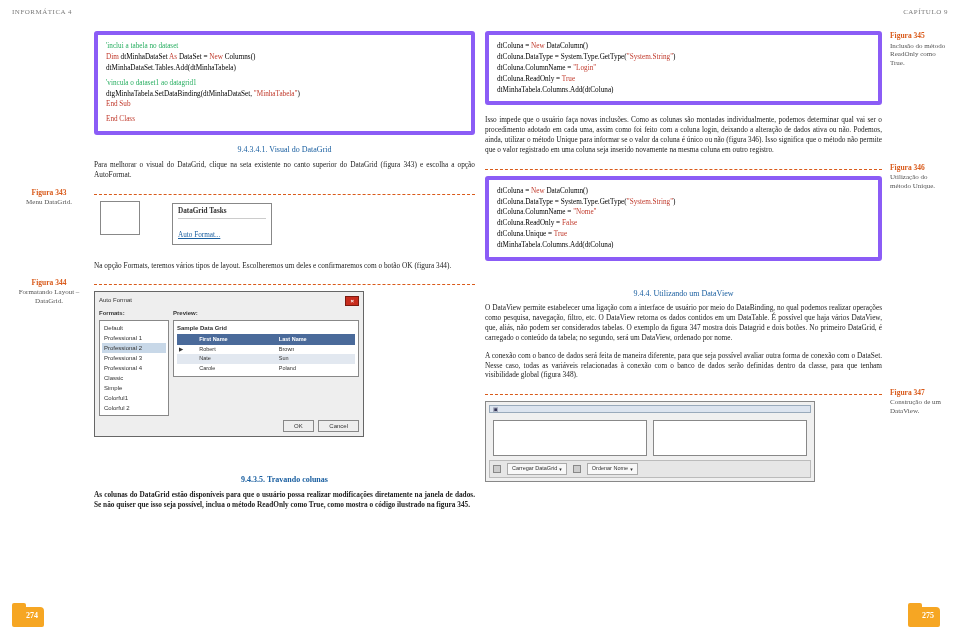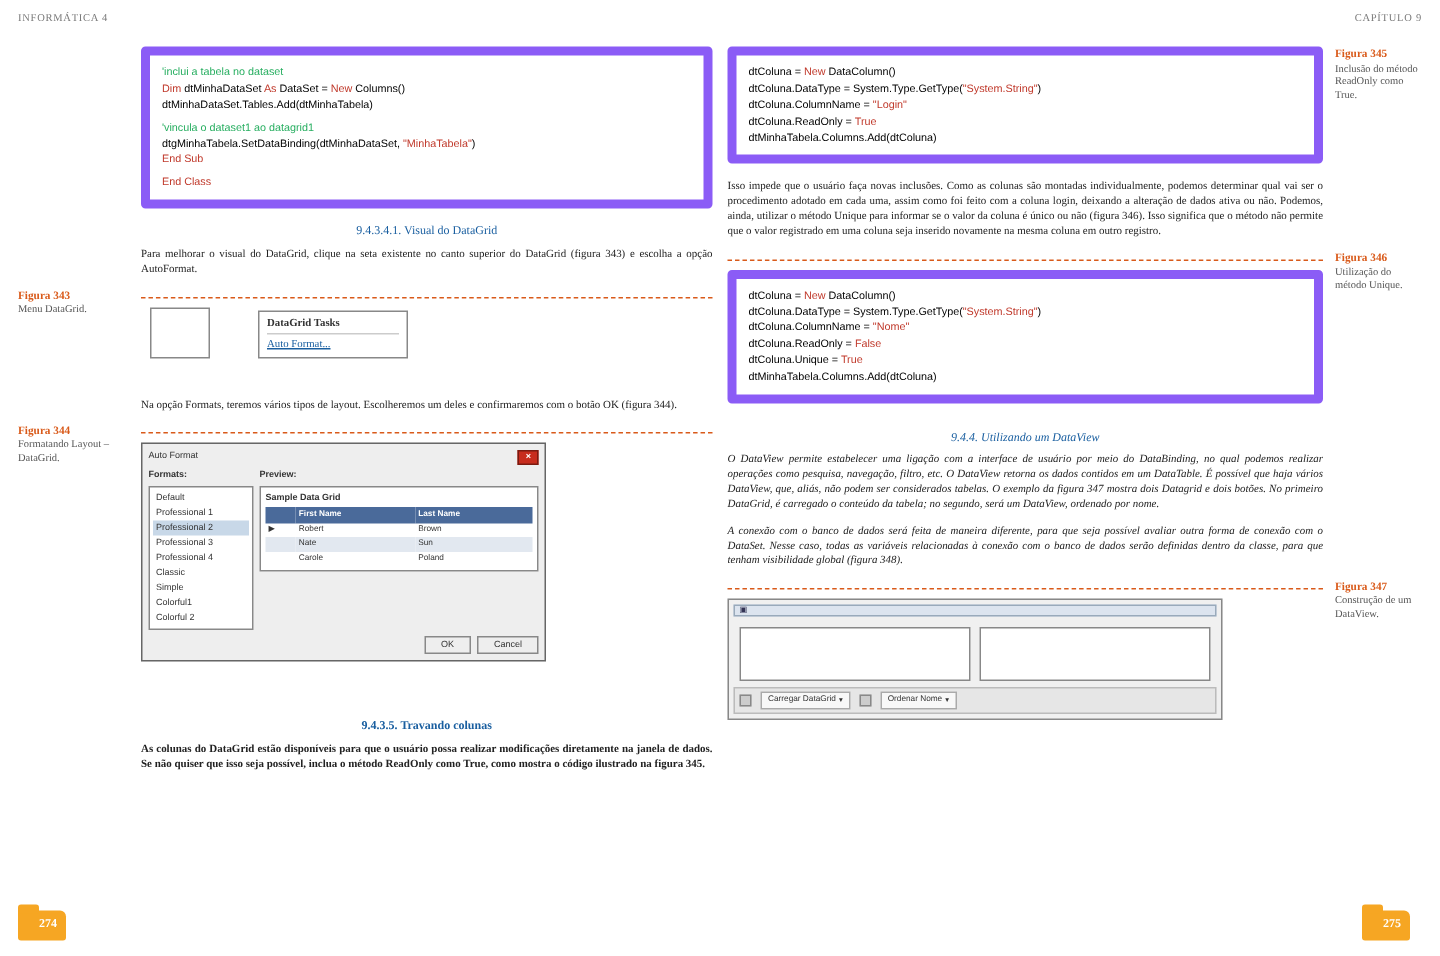--- a/index.html
+++ b/index.html
@@ -2,33 +2,33 @@
 <html><head>
 <meta charset="utf-8">
 <style>
   * { box-sizing: border-box; margin: 0; padding: 0; }
   body { font-family: Georgia, 'Times New Roman', serif; background: #fff; color: #333; width: 960px; height: 637px; overflow: hidden; position: relative; }
   .page { display: flex; padding: 8px 12px 0 12px; gap: 10px; }
   .col { flex: 1; position: relative; font-size: 7.2px; line-height: 1.35; }
   .header-l { color: #7a7a7a; font-size: 7px; letter-spacing: 0.5px; margin-bottom: 14px; text-transform: uppercase; }
   .header-r { text-align: right; color: #7a7a7a; font-size: 7px; letter-spacing: 0.5px; margin-bottom: 14px; text-transform: uppercase; }
   .body-row { display: flex; gap: 4px; }
-  .left-margin { width: 78px; flex-shrink: 0; text-align: left; padding-right: 4px; }
+  .left-margin { width: 78px; flex-shrink: 0; text-align: center; padding-right: 4px; }
   .right-margin { width: 62px; flex-shrink: 0; text-align: left; padding-left: 4px; }
   .content { flex: 1; }
   .fig-label { color: #d95a1a; font-weight: bold; font-size: 7.5px; }
   .fig-caption { color: #555; font-size: 7px; line-height: 1.25; }
-  .code-block { border: 6px solid #8b5cf6; border-radius: 3px; padding: 6px 8px; font-family: Liberation Sans, sans-serif; font-size: 7.2px; line-height: 1.5; margin-bottom: 10px; }
+  .code-block { border: 4px solid #8b5cf6; border-radius: 3px; padding: 6px 8px; font-family: Liberation Serif, serif; font-size: 7.2px; line-height: 1.5; margin-bottom: 10px; }
   .code-red { color: #c0392b; }
   .code-green { color: #27ae60; }
   .code-black { color: #000; }
   .section-title { color: #1a5fa0; font-size: 8px; margin: 8px 0 4px 0; text-align: center; }
   .para { font-size: 7.3px; color: #222; margin-bottom: 8px; text-align: justify; }
   .ss-tasks { background: #fff; border: 1px solid #888; padding: 3px 5px; width: 100px; margin-left: 30px; }
-  .ss-tasks .title { font-weight: bold; padding-bottom: 2px; border-bottom: 1px solid #ccc; margin-bottom: 2px; }
+  .ss-tasks .title { font-weight: bold; padding-bottom: 2px; border-bottom: 1px solid #ccc; margin-bottom: 12px; }
   .ss-tasks .link { color: #1a5fa0; text-decoration: underline; }
   .ss-autofmt { background: #eee; border: 1px solid #666; width: 270px; padding: 4px; font-family: Arial, sans-serif; font-size: 6px; }
   .ss-autofmt .titlebar { display:flex; justify-content: space-between; font-size: 6px; margin-bottom:3px;}
   .ss-autofmt .closebtn { background:#c72c1d; color:#fff; padding:0 4px; border:1px solid #7a1a10; font-weight:bold; }
   .ss-autofmt .layout { display: flex; gap: 4px; }
   .ss-autofmt .formats { width: 70px; background: #fff; border: 1px solid #888; padding: 2px; }
   .ss-autofmt .formats div { padding: 1px 2px; }
   .ss-autofmt .formats .sel { background: #c8d8e8; }
   .ss-autofmt .preview { flex: 1; background: #fff; border: 1px solid #888; padding: 3px; }
   .ss-autofmt .preview-title {font-weight:bold; margin-bottom:2px; text-align:left;}
@@ -207,21 +207,21 @@
           <div><span class="code-black">dtColuna.Unique = </span><span class="code-red">True</span></div>
           <div><span class="code-black">dtMinhaTabela.Columns.Add(dtColuna)</span></div>
         </div>
       </div>
       <div class="right-margin">
         <div class="fig-label">Figura 346</div>
         <div class="fig-caption">Utilização do método Unique.</div>
       </div>
     </div>
 
-    <div class="body-row" style="font-style:italic;">
+    <div class="body-row" style="margin-top:10px;">
       <div class="content">
         <div class="section-title">9.4.4. Utilizando um DataView</div>
         <div class="para">O DataView permite estabelecer uma ligação com a interface de usuário por meio do DataBinding, no qual podemos realizar operações como pesquisa, navegação, filtro, etc. O DataView retorna os dados contidos em um DataTable. É possível que haja vários DataView, que, aliás, não podem ser considerados tabelas. O exemplo da figura 347 mostra dois Datagrid e dois botões. No primeiro DataGrid, é carregado o conteúdo da tabela; no segundo, será um DataView, ordenado por nome.</div>
         <div class="para">A conexão com o banco de dados será feita de maneira diferente, para que seja possível avaliar outra forma de conexão com o DataSet. Nesse caso, todas as variáveis relacionadas à conexão com o banco de dados serão definidas dentro da classe, para que tenham visibilidade global (figura 348).</div>
       </div>
       <div class="right-margin"></div>
     </div>
 
     <div class="body-row">
       <div class="content">

